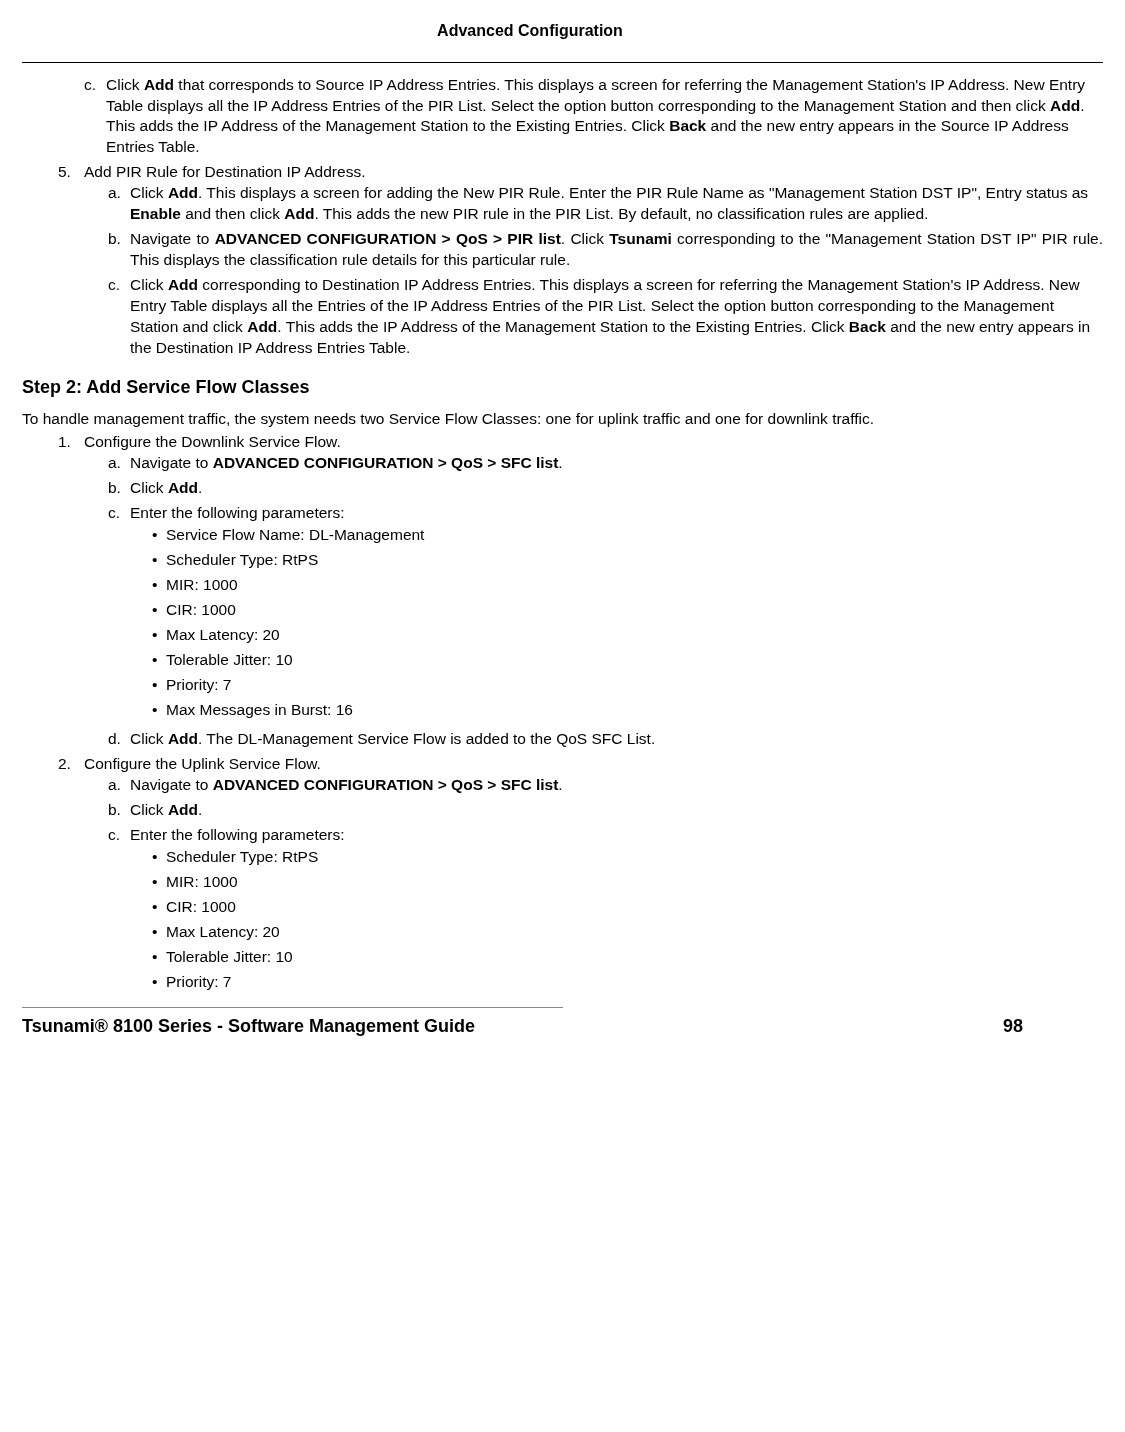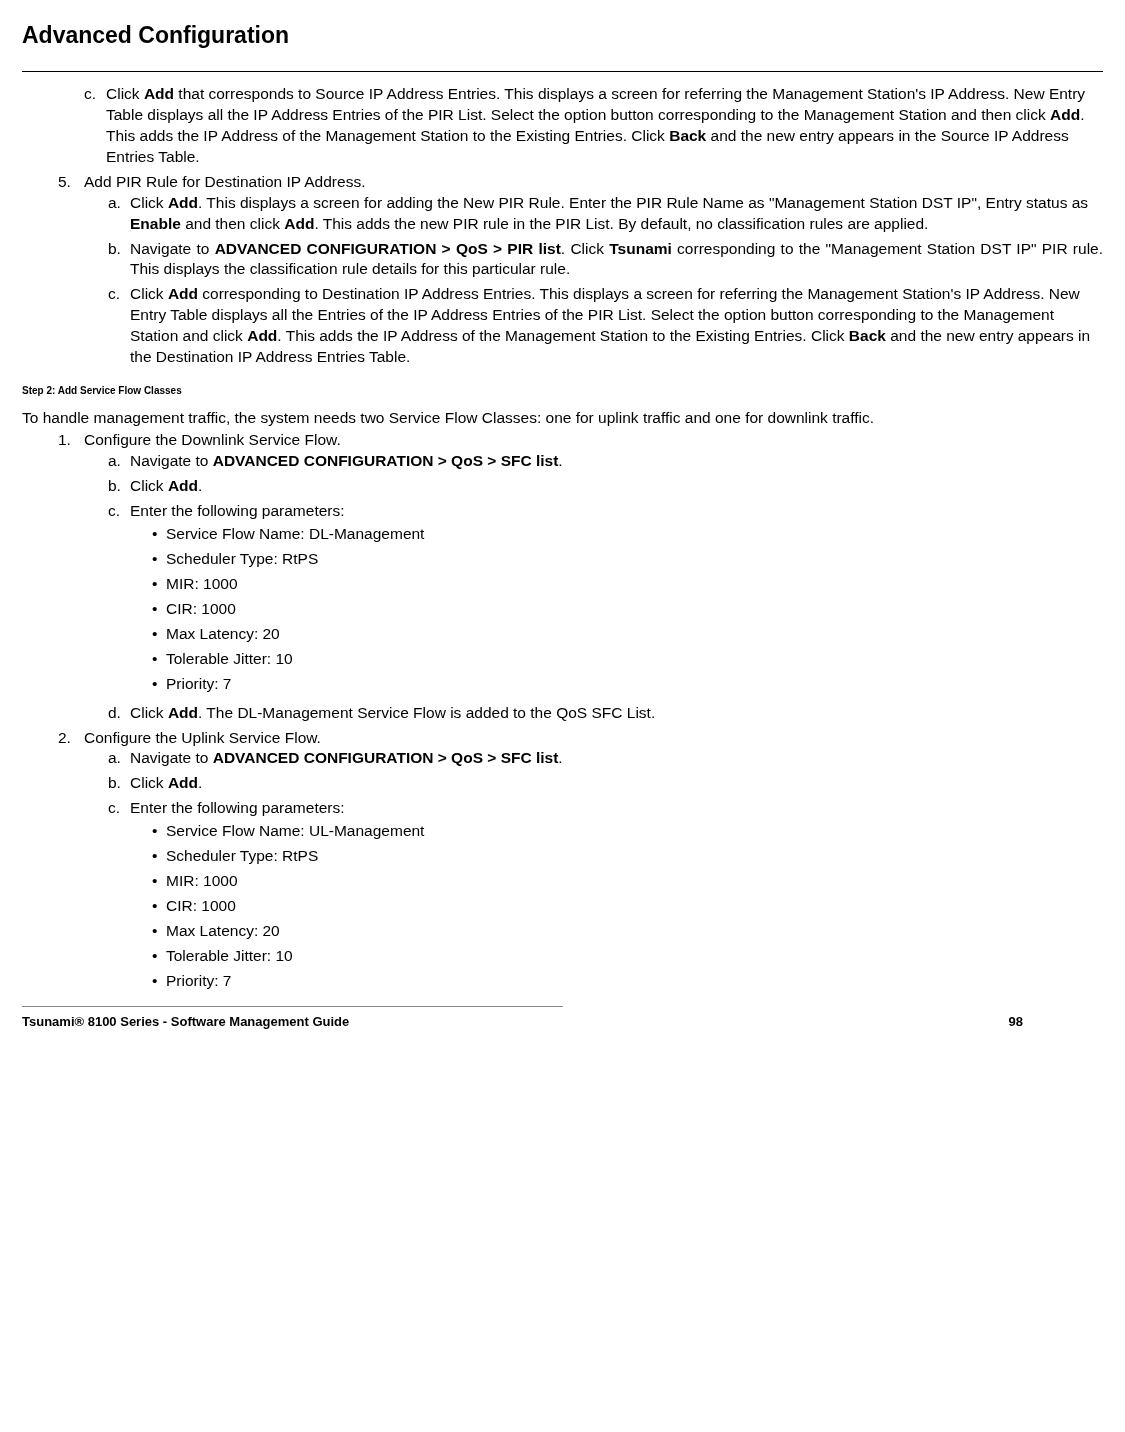--- a/index.html
+++ b/index.html
@@ -6,39 +6,39 @@
     font-family: Arial, Helvetica, sans-serif;
     font-size: 15.5px;
     line-height: 1.35;
     color: #000;
     margin: 0;
     padding: 20px 22px 20px 22px;
     width: 1125px;
     box-sizing: border-box;
   }
   .header {
-    text-align: left;
+    text-align: center;
     font-weight: bold;
-    font-size: 23px;
+    font-size: 16px;
     padding-right: 65px;
     margin-bottom: 20px;
   }
   hr.top-rule {
     border: none;
     border-top: 1.5px solid #000;
     margin: 0 0 12px 0;
   }
   hr.bottom-rule {
     border: none;
     border-top: 1px solid #888;
     width: 50%;
     margin: 14px 0 6px 0;
   }
   .footer {
-    font-size: 13px;
+    font-size: 18px;
     font-weight: bold;
     display: flex;
     justify-content: space-between;
     padding-right: 80px;
   }
   ol { margin: 0; padding: 0; list-style: none; }
   ul { margin: 8px; padding: 0; list-style: none; }
 
   .lvl1 { margin-left: 36px; }
   .lvl1 > li { margin-bottom: 4px; position: relative; padding-left: 26px; }
@@ -46,21 +46,21 @@
 
   .lvl2 { margin-left: 24px; }
   .lvl2 > li { margin-bottom: 4px; position: relative; padding-left: 22px; text-align: left; }
   .lvl2 > li.justify { text-align: justify; }
   .lvl2 > li > .alpha { position: absolute; left: 0; }
 
   .lvl3 { margin-left: 22px; margin-top:2px; }
   .lvl3 > li { margin-bottom: 4px; position: relative; padding-left: 14px; }
   .lvl3 > li::before { content: "•"; position: absolute; left: 0; }
 
-  .step-heading { font-weight: bold; margin: 16px 0 10px 0; font-size: 10px; }
+  .step-heading { font-weight: bold; margin: 16px 0 10px 0; font-size: 18px; }
   .para { margin: 0 0 2px 0; }
   b { font-weight: bold; }
 </style>
 </head>
 <body>
 
 <div class="header">Advanced Configuration</div>
 <hr class="top-rule">
 
 <ol class="lvl1">
@@ -105,41 +105,41 @@
       <li><span class="alpha">c.</span>
         <span>Enter the following parameters:</span>
         <ul class="lvl3">
           <li>Service Flow Name: DL-Management</li>
           <li>Scheduler Type: RtPS</li>
           <li>MIR: 1000</li>
           <li>CIR: 1000</li>
           <li>Max Latency: 20</li>
           <li>Tolerable Jitter: 10</li>
           <li>Priority: 7</li>
+          <li>Max Messages in Burst: 16</li>
         </ul>
       </li>
       <li><span class="alpha">d.</span>
         <span>Click </span><b>Add</b><span>. The DL-Management Service Flow is added to the QoS SFC List.</span>
       </li>
     </ol>
   </li>
 
   <li><span class="num">2.</span>
     <span>Configure the Uplink Service Flow.</span>
     <ol class="lvl2">
       <li><span class="alpha">a.</span>
         <span>Navigate to </span><b>ADVANCED CONFIGURATION &gt; QoS &gt; SFC list</b><span>.</span>
       </li>
       <li><span class="alpha">b.</span>
         <span>Click </span><b>Add</b><span>.</span>
       </li>
       <li><span class="alpha">c.</span>
         <span>Enter the following parameters:</span>
         <ul class="lvl3">
-          <li>Service Flow Name: UL-Management</li>
           <li>Scheduler Type: RtPS</li>
           <li>MIR: 1000</li>
           <li>CIR: 1000</li>
           <li>Max Latency: 20</li>
           <li>Tolerable Jitter: 10</li>
           <li>Priority: 7</li>
         </ul>
       </li>
     </ol>
   </li>

